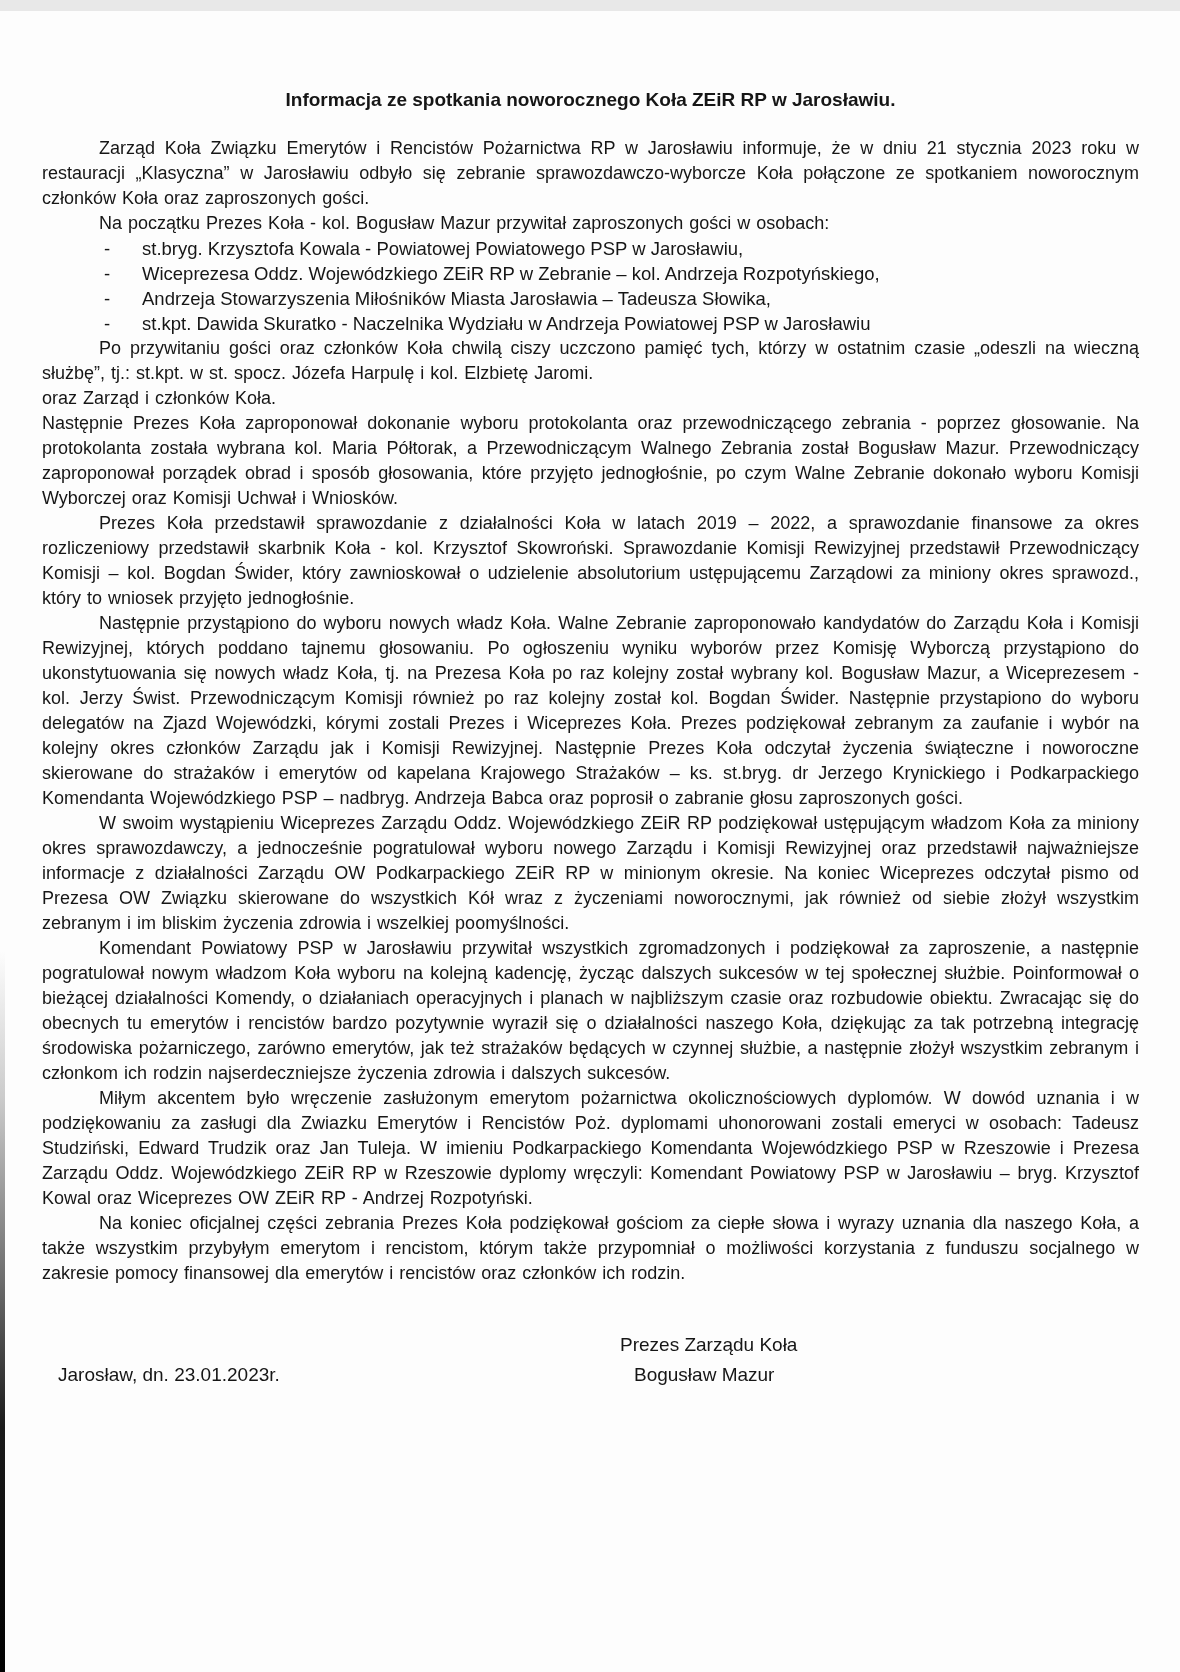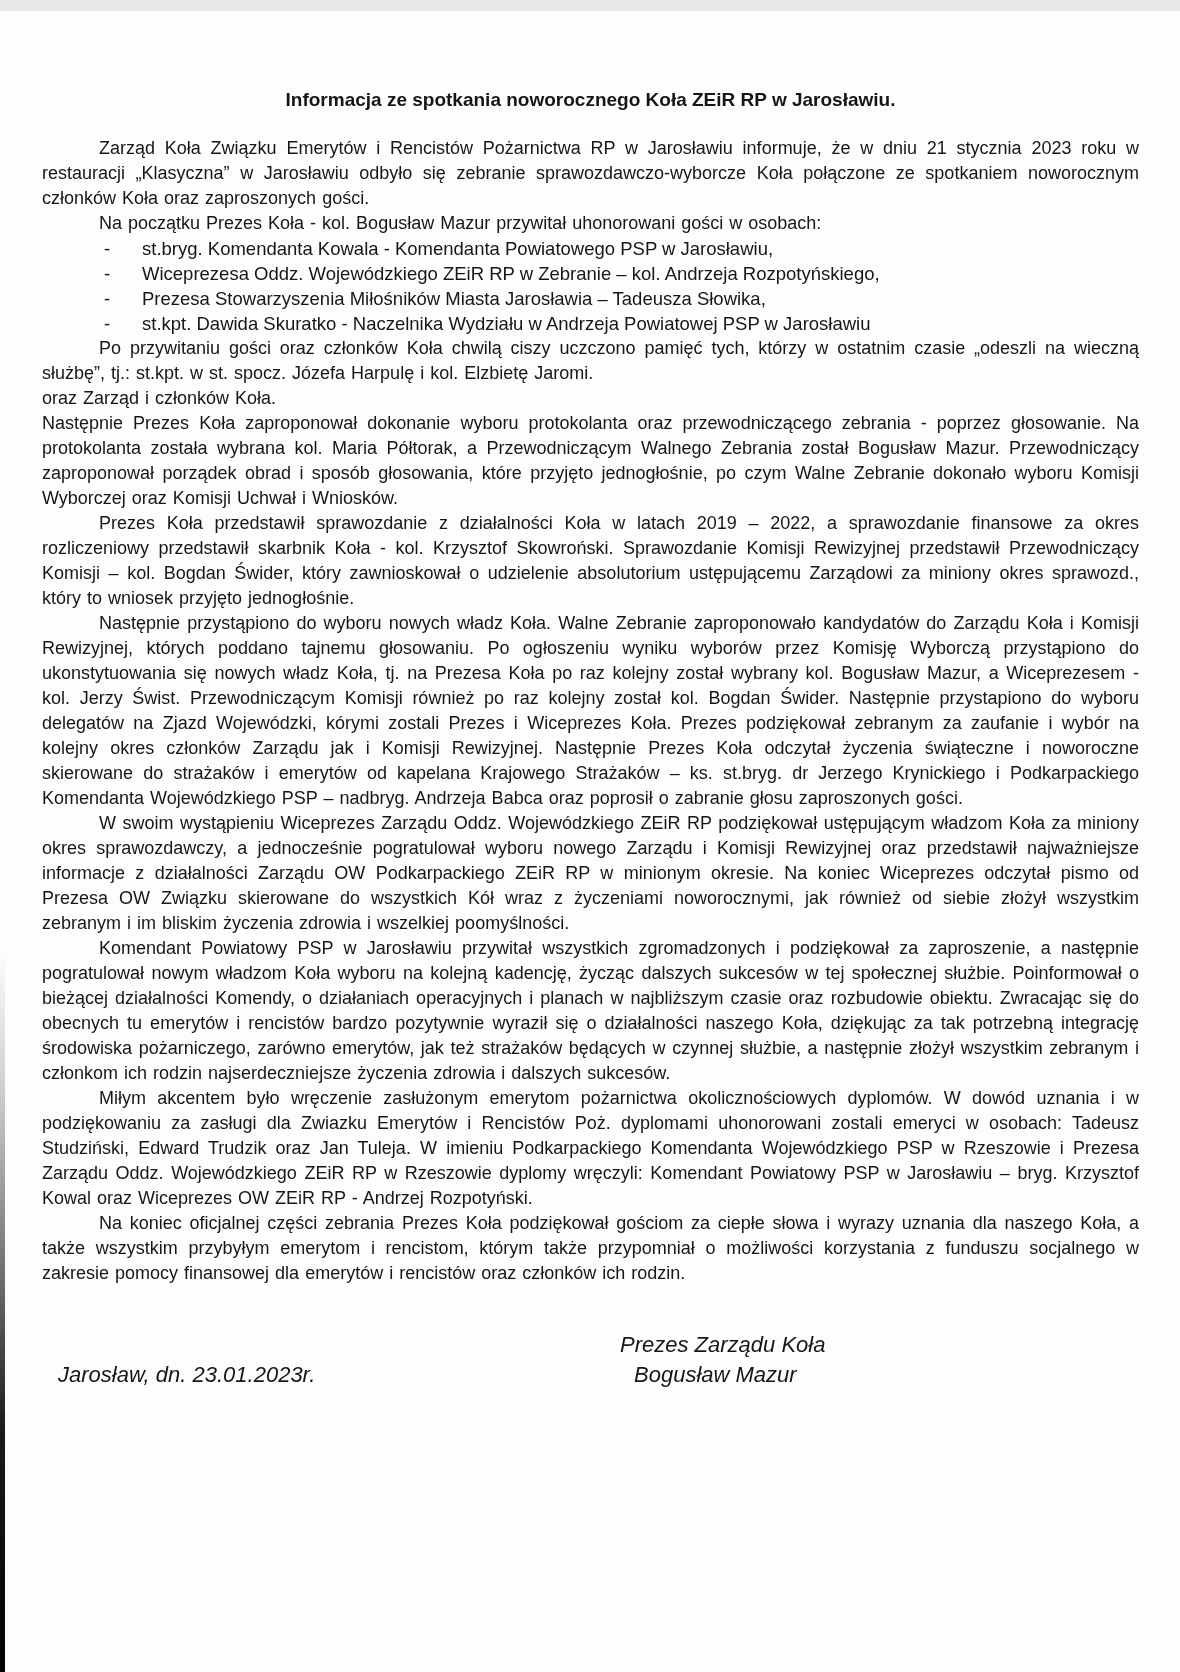--- a/index.html
+++ b/index.html
@@ -53,23 +53,22 @@
   }
   .guest-dash {
     position: absolute;
     left: 62px;
     top: 0;
   }
   .footer {
     position: relative;
     margin-top: 46px;
     height: 60px;
-    font-size: 22px;
+    font-size: 19px;
     line-height: 25px;
-    font-style: italic;
   }
   .sign-title {
     position: absolute;
     left: 578px;
     top: 0;
   }
   .place-date {
     position: absolute;
     left: 16px;
     top: 30px;
@@ -99,34 +98,34 @@
 <body>
 
 <div class="page">
 
   <div class="content">
 
     <h1 class="doc-title">Informacja ze spotkania noworocznego Koła ZEiR RP w Jarosławiu.</h1>
 
     <p class="para indent">Zarząd Koła Związku Emerytów i Rencistów Pożarnictwa RP w Jarosławiu informuje, że w dniu 21 stycznia 2023 roku w restauracji „Klasyczna” w Jarosławiu odbyło się zebranie sprawozdawczo-wyborcze Koła połączone ze spotkaniem noworocznym członków Koła oraz zaproszonych gości.</p>
 
-    <p class="para indent">Na początku Prezes Koła - kol. Bogusław Mazur przywitał uhonorowani gości w osobach:</p>
+    <p class="para indent">Na początku Prezes Koła - kol. Bogusław Mazur przywitał zaproszonych gości w osobach:</p>
 
     <ul class="guest-list">
       <li class="guest-item">
         <span class="guest-dash">-</span>
-        <span>st.bryg. Komendanta Kowala - Komendanta Powiatowego PSP w Jarosławiu,</span>
+        <span>st.bryg. Krzysztofa Kowala - Powiatowej Powiatowego PSP w Jarosławiu,</span>
       </li>
       <li class="guest-item">
         <span class="guest-dash">-</span>
         <span>Wiceprezesa Oddz. Wojewódzkiego ZEiR RP w Zebranie – kol. Andrzeja Rozpotyńskiego,</span>
       </li>
       <li class="guest-item">
         <span class="guest-dash">-</span>
-        <span>Prezesa Stowarzyszenia Miłośników Miasta Jarosławia – Tadeusza Słowika,</span>
+        <span>Andrzeja Stowarzyszenia Miłośników Miasta Jarosławia – Tadeusza Słowika,</span>
       </li>
       <li class="guest-item">
         <span class="guest-dash">-</span>
         <span>st.kpt. Dawida Skuratko - Naczelnika Wydziału w Andrzeja Powiatowej PSP w Jarosławiu</span>
       </li>
     </ul>
 
     <p class="para indent">Po przywitaniu gości oraz członków Koła chwilą ciszy uczczono pamięć tych, którzy w ostatnim czasie „odeszli na wieczną służbę”, tj.: st.kpt. w st. spocz. Józefa Harpulę i  kol. Elzbietę Jaromi.</p>
 
     <p class="para">oraz Zarząd i członków Koła.</p>

